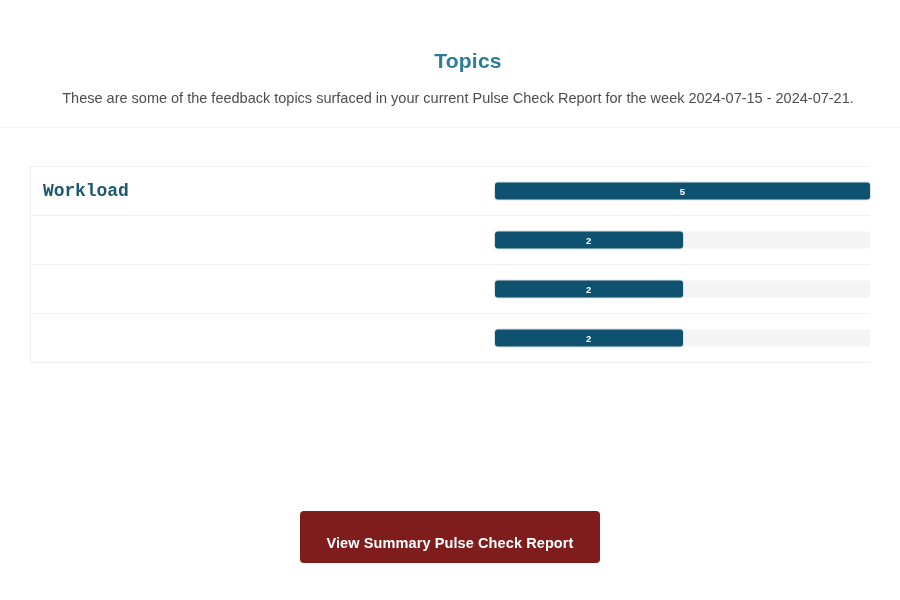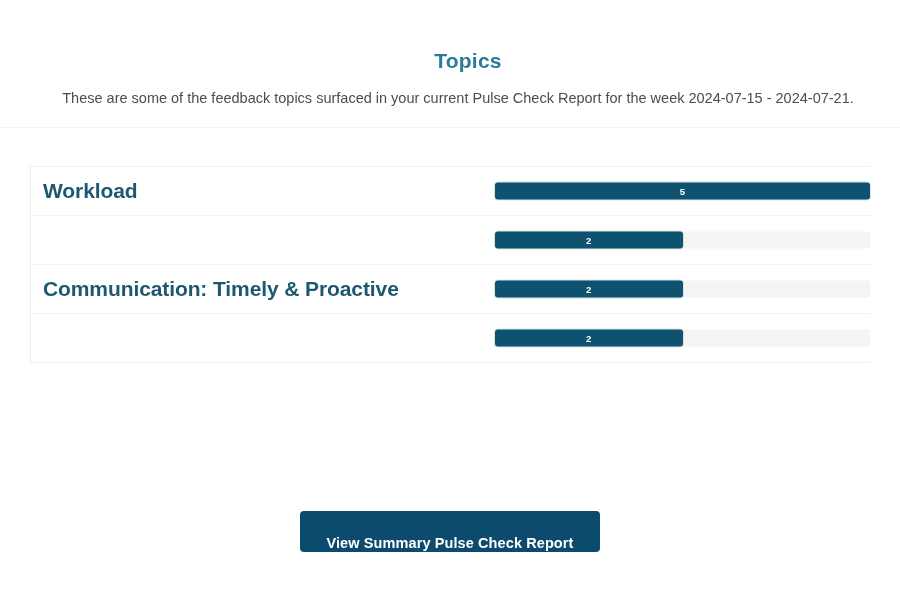--- a/index.html
+++ b/index.html
@@ -81,25 +81,26 @@
   }
   .table-row:last-child {
     border-bottom: 1px solid #f0f1f2;
   }
 
   .topic-label {
     position: absolute;
     left: 12px;
     top: 50%;
     transform: translateY(-50%);
-    font-size: 21px;
+    font-size: 18px;
     font-weight: bold;
     color: #1d5871;
     letter-spacing: -0.1px;
     white-space: nowrap;
+    font-family: Liberation Mono, monospace;
   }
 
   .bar-cell {
     position: absolute;
     left: 464px;
     top: 50%;
     transform: translateY(-50%);
     width: 375px;
     height: 17px;
   }
@@ -140,30 +141,30 @@
   
   .footer {
     position: absolute;
     left: 0;
     right: 0;
     top: 511px;
     text-align: center;
   }
   .cta-button {
     display: inline-block;
-    background: #0c4a6e;
+    background: #7f1d1d;
     color: #ffffff;
     border: none;
     border-radius: 4px;
     font-family: "Liberation Sans", sans-serif;
     font-size: 14.5px;
     font-weight: bold;
     letter-spacing: 0.1px;
     padding: 12px 26px;
-    height: 41px;
+    height: 52px;
     line-height: 41px;
     cursor: pointer;
   }
 </style>
 </head>
 <body>
 
 <div class="page-header">
   <h1 class="page-title">Topics</h1>
   <p class="page-subtitle">These are some of the feedback topics surfaced in your current Pulse Check Report for the week 2024-07-15 - 2024-07-21.</p>
@@ -186,21 +187,20 @@
   <div class="table-row">
     <div class="bar-cell">
       <div class="bar-track"></div>
       <div class="bar-fill" style="width: 50%;">
         <div class="bar-value">2</div>
       </div>
     </div>
   </div>
 
   <div class="table-row">
-    <div class="topic-label">Communication: Timely &amp; Proactive</div>
     <div class="bar-cell">
       <div class="bar-track"></div>
       <div class="bar-fill" style="width: 50%;">
         <div class="bar-value">2</div>
       </div>
     </div>
   </div>
 
   <div class="table-row">
     <div class="bar-cell">

